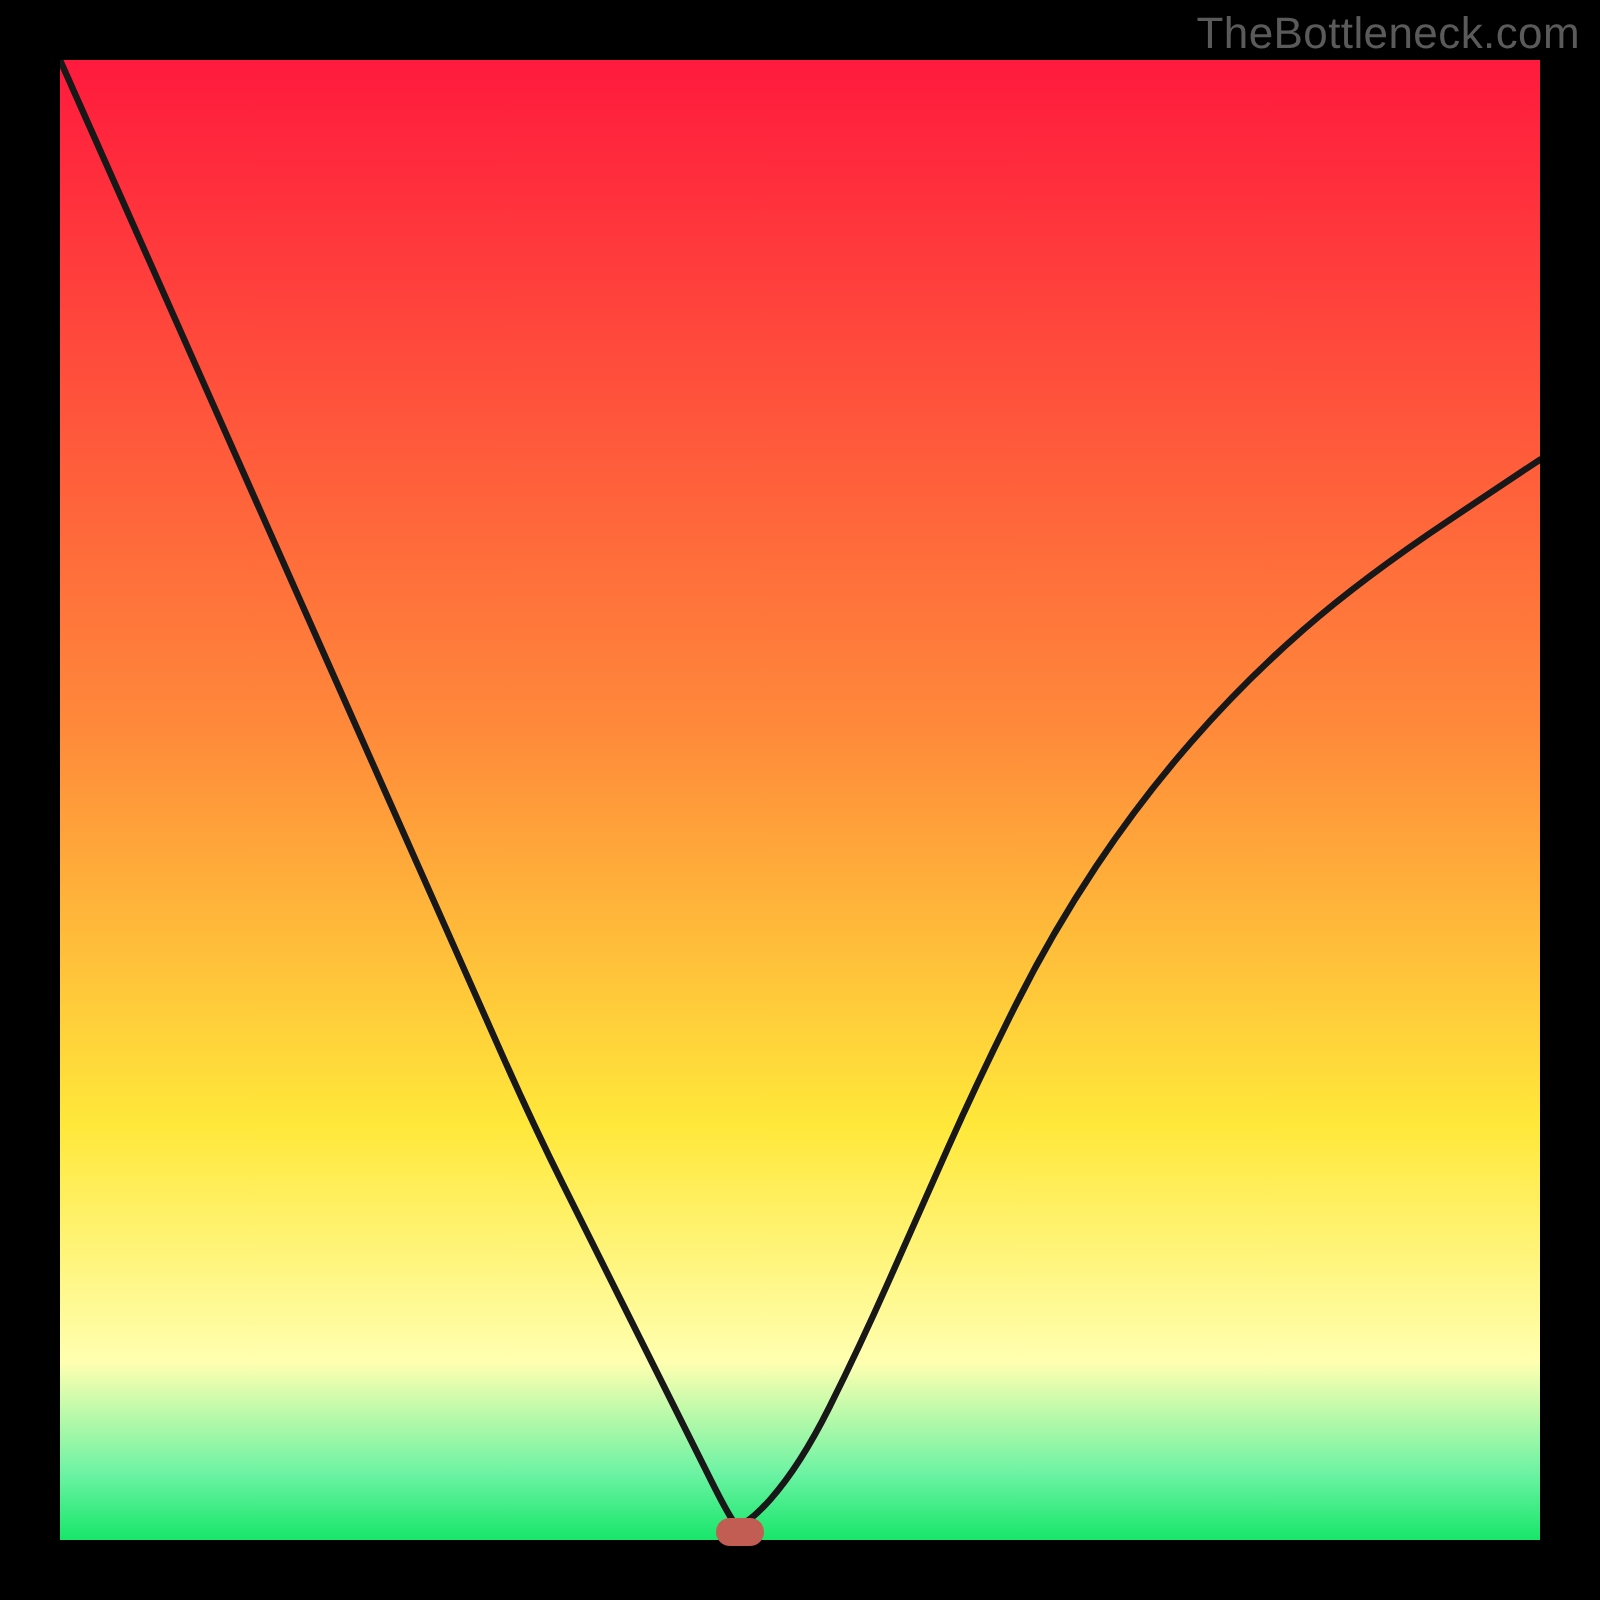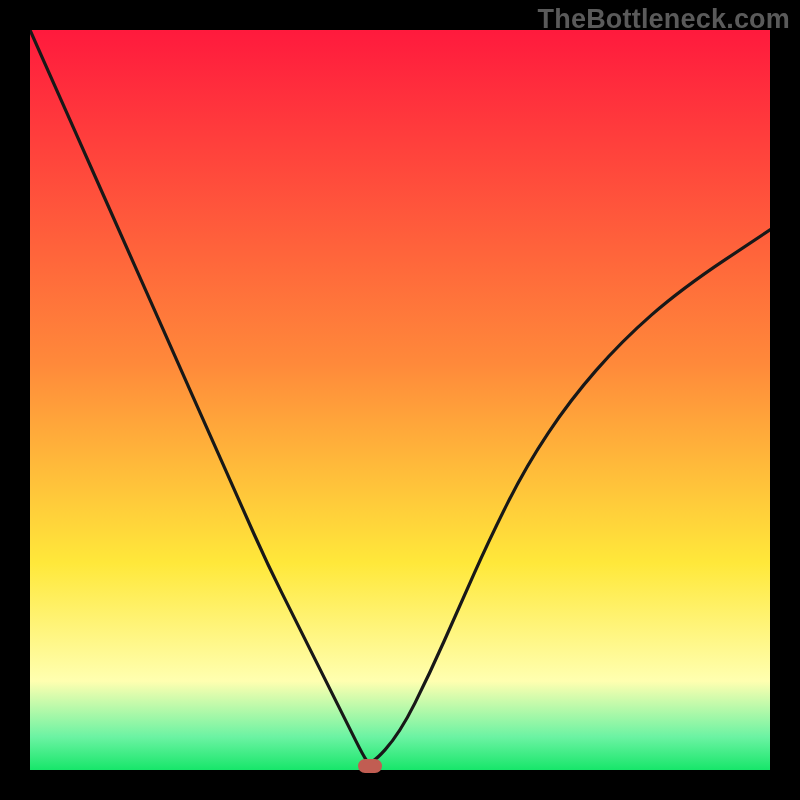--- a/index.html
+++ b/index.html
@@ -31,22 +31,22 @@
     left: 0;
     top: 0;
     width: 740px;
     height: 740px;
   }
   .watermark {
     position: absolute;
     top: 4px;
     right: 10px;
     color: #5a5a5a;
-    font-size: 27px;
-    font-weight: 700;
+    font-size: 22px;
+    font-weight: 400;
     letter-spacing: 0.2px;
   }
   .marker {
     position: absolute;
     width: 24px;
     height: 14px;
     border-radius: 7px;
     background: #c15d52;
     transform: translate(-50%, -50%);
   }

